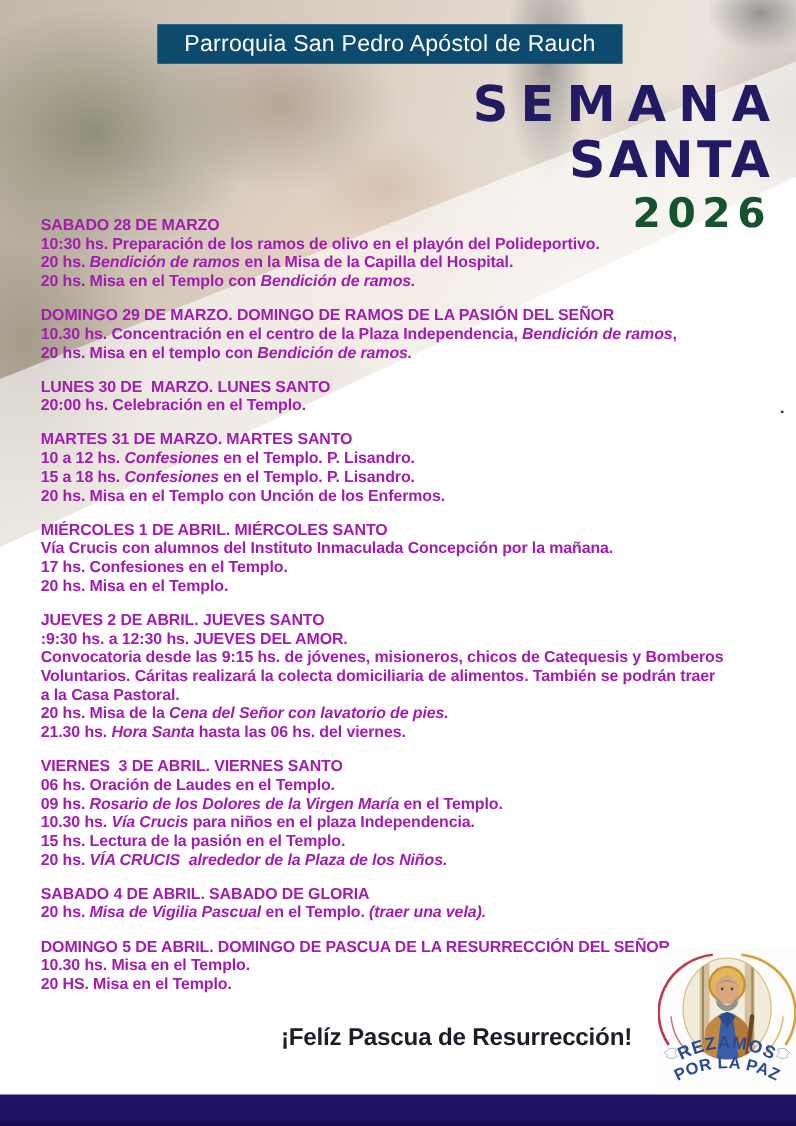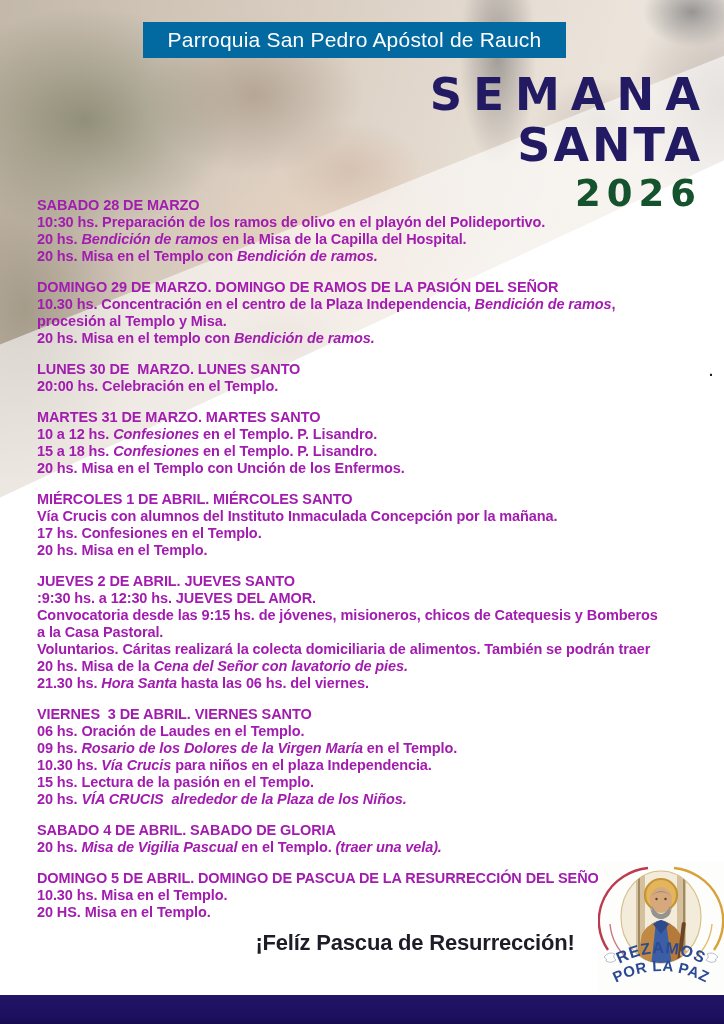--- a/index.html
+++ b/index.html
@@ -38,21 +38,21 @@
     clip-path:polygon(0 65%, 100% 10.5%, 100% 100%, 0 100%);
   }
   .wedge-white{
     position:absolute;left:0;top:0;width:724px;height:531px;
     background:#ffffff;
     clip-path:polygon(0 93.7%, 100% 30.2%, 100% 100%, 0 100%);
   }
   
   .banner{
     position:absolute;left:143px;top:22px;width:423px;height:36px;
-    background:#0369a1;color:#ffffff;
+    background:#0c4a6e;color:#ffffff;
     display:flex;align-items:center;justify-content:center;
     font-size:21px;font-weight:400;letter-spacing:0.2px;
   }
   
   .title-block{
     position:absolute;right:24px;top:72px;text-align:right;
     color:#221a63;font-family:"DejaVu Sans",sans-serif;font-weight:bold;
     line-height:1;
   }
   .title-semana{font-size:45px;letter-spacing:11px;margin-right:-11px;display:block;}
@@ -112,21 +112,20 @@
   <div class="schedule">
       <div class="section">
         <div class="heading">SABADO 28 DE MARZO</div>
         <div class="line"><span class="seg">10:30 hs. Preparación de los ramos de olivo en el playón del Polideportivo.</span></div>
         <div class="line"><span class="seg">20 hs. </span><span class="seg it">Bendición de ramos</span><span class="seg"> en la Misa de la Capilla del Hospital.</span></div>
         <div class="line"><span class="seg">20 hs. Misa en el Templo con </span><span class="seg it">Bendición de ramos.</span></div>
       </div>
       <div class="section">
         <div class="heading">DOMINGO 29 DE MARZO. DOMINGO DE RAMOS DE LA PASIÓN DEL SEÑOR</div>
         <div class="line"><span class="seg">10.30 hs. Concentración en el centro de la Plaza Independencia, </span><span class="seg it">Bendición de ramos</span><span class="seg">,</span></div>
-        <div class="line"><span class="seg">procesión al Templo y Misa.</span></div>
         <div class="line"><span class="seg">20 hs. Misa en el templo con </span><span class="seg it">Bendición de ramos.</span></div>
       </div>
       <div class="section">
         <div class="heading">LUNES 30 DE  MARZO. LUNES SANTO</div>
         <div class="line"><span class="seg">20:00 hs. Celebración en el Templo.</span></div>
       </div>
       <div class="section">
         <div class="heading">MARTES 31 DE MARZO. MARTES SANTO</div>
         <div class="line"><span class="seg">10 a 12 hs. </span><span class="seg it">Confesiones</span><span class="seg"> en el Templo. P. Lisandro.</span></div>
         <div class="line"><span class="seg">15 a 18 hs. </span><span class="seg it">Confesiones</span><span class="seg"> en el Templo. P. Lisandro.</span></div>
@@ -135,22 +134,22 @@
       <div class="section">
         <div class="heading">MIÉRCOLES 1 DE ABRIL. MIÉRCOLES SANTO</div>
         <div class="line"><span class="seg">Vía Crucis con alumnos del Instituto Inmaculada Concepción por la mañana.</span></div>
         <div class="line"><span class="seg">17 hs. Confesiones en el Templo.</span></div>
         <div class="line"><span class="seg">20 hs. Misa en el Templo.</span></div>
       </div>
       <div class="section">
         <div class="heading">JUEVES 2 DE ABRIL. JUEVES SANTO</div>
         <div class="line"><span class="seg">:9:30 hs. a 12:30 hs. JUEVES DEL AMOR.</span></div>
         <div class="line"><span class="seg">Convocatoria desde las 9:15 hs. de jóvenes, misioneros, chicos de Catequesis y Bomberos</span></div>
+        <div class="line"><span class="seg">Voluntarios. Cáritas realizará la colecta domiciliaria de alimentos. También se podrán traer</span></div>
         <div class="line"><span class="seg">a la Casa Pastoral.</span></div>
-        <div class="line"><span class="seg">Voluntarios. Cáritas realizará la colecta domiciliaria de alimentos. También se podrán traer</span></div>
         <div class="line"><span class="seg">20 hs. Misa de la </span><span class="seg it">Cena del Señor con lavatorio de pies.</span></div>
         <div class="line"><span class="seg">21.30 hs. </span><span class="seg it">Hora Santa</span><span class="seg"> hasta las 06 hs. del viernes.</span></div>
       </div>
       <div class="section">
         <div class="heading">VIERNES  3 DE ABRIL. VIERNES SANTO</div>
         <div class="line"><span class="seg">06 hs. Oración de Laudes en el Templo.</span></div>
         <div class="line"><span class="seg">09 hs. </span><span class="seg it">Rosario de los Dolores de la Virgen María</span><span class="seg"> en el Templo.</span></div>
         <div class="line"><span class="seg">10.30 hs. </span><span class="seg it">Vía Crucis</span><span class="seg"> para niños en el plaza Independencia.</span></div>
         <div class="line"><span class="seg">15 hs. Lectura de la pasión en el Templo.</span></div>
         <div class="line"><span class="seg">20 hs. </span><span class="seg it">VÍA CRUCIS  alrededor de la Plaza de los Niños.</span></div>

